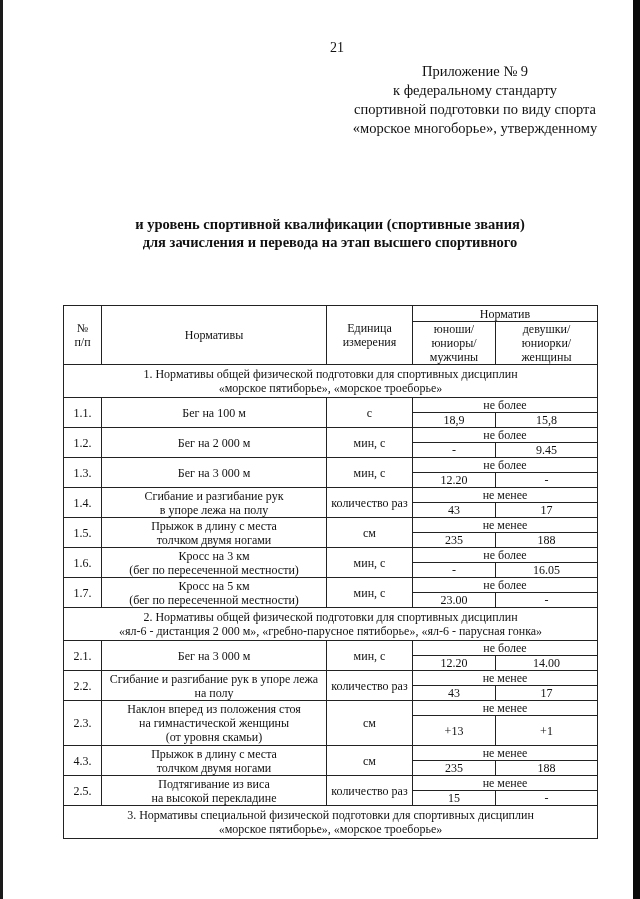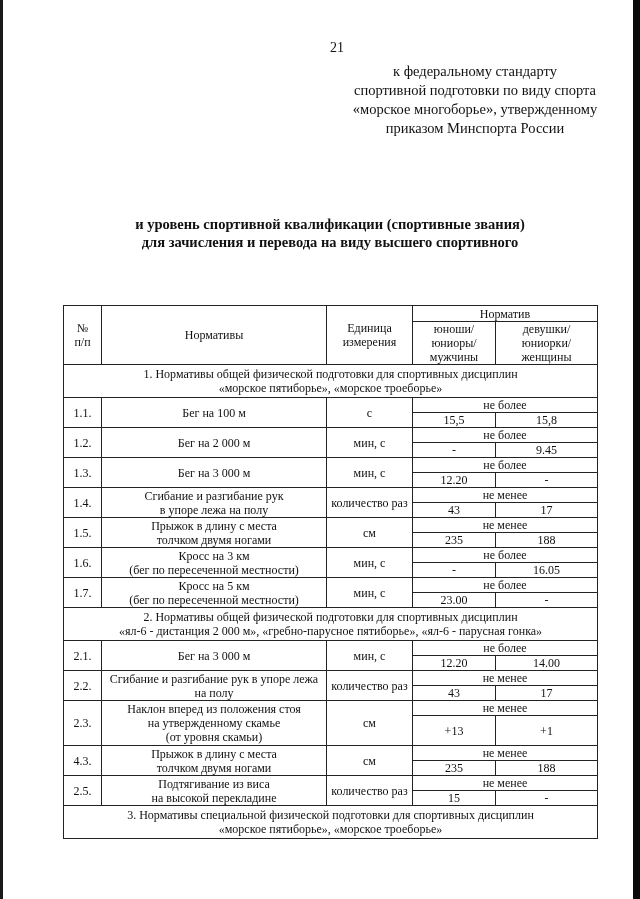--- a/index.html
+++ b/index.html
@@ -57,29 +57,29 @@
 </style>
 </head>
 <body>
 
 <div class="edge-left"></div>
 <div class="edge-right"></div>
 
 <div class="page-number">21</div>
 
 <div class="appendix">
+  <span class="line">Приложение № 9</span>
   <span class="line">к федеральному стандарту</span>
   <span class="line">спортивной подготовки по виду спорта</span>
   <span class="line">«морское многоборье», утвержденному</span>
-  <span class="line">приказом Минспорта России</span>
 </div>
 
 <div class="title">
   <span class="line">и уровень спортивной квалификации (спортивные звания)</span>
-  <span class="line">для зачисления и перевода на виду высшего спортивного</span>
+  <span class="line">для зачисления и перевода на этап высшего спортивного</span>
 </div>
 
 <table class="norms">
   <colgroup>
     <col class="col-num">
       <col class="col-ex">
       <col class="col-unit">
       <col class="col-m">
       <col class="col-f">
   </colgroup>
@@ -118,21 +118,21 @@
       </tr>
       <tr class="">
         <td rowspan="2">1.1.</td>
         <td rowspan="2">
           <span class="line">Бег на 100 м</span>
         </td>
         <td rowspan="2" class="unit-cell">с</td>
         <td colspan="2" class="cond">не более</td>
       </tr>
       <tr class="">
-        <td class="val">15,5</td>
+        <td class="val">18,9</td>
         <td class="val">15,8</td>
       </tr>
       <tr class="">
         <td rowspan="2">1.2.</td>
         <td rowspan="2">
           <span class="line">Бег на 2 000 м</span>
         </td>
         <td rowspan="2" class="unit-cell">мин, с</td>
         <td colspan="2" class="cond">не более</td>
       </tr>
@@ -232,21 +232,21 @@
         <td colspan="2" class="cond">не менее</td>
       </tr>
       <tr class="">
         <td class="val">43</td>
         <td class="val">17</td>
       </tr>
       <tr class="tall">
         <td rowspan="2">2.3.</td>
         <td rowspan="2">
           <span class="line">Наклон вперед из положения стоя</span>
-          <span class="line">на утвержденному скамье</span>
+          <span class="line">на гимнастической женщины</span>
           <span class="line">(от уровня скамьи)</span>
         </td>
         <td rowspan="2" class="unit-cell">см</td>
         <td colspan="2" class="cond">не менее</td>
       </tr>
       <tr class="tall">
         <td class="val">+13</td>
         <td class="val">+1</td>
       </tr>
       <tr class="">

